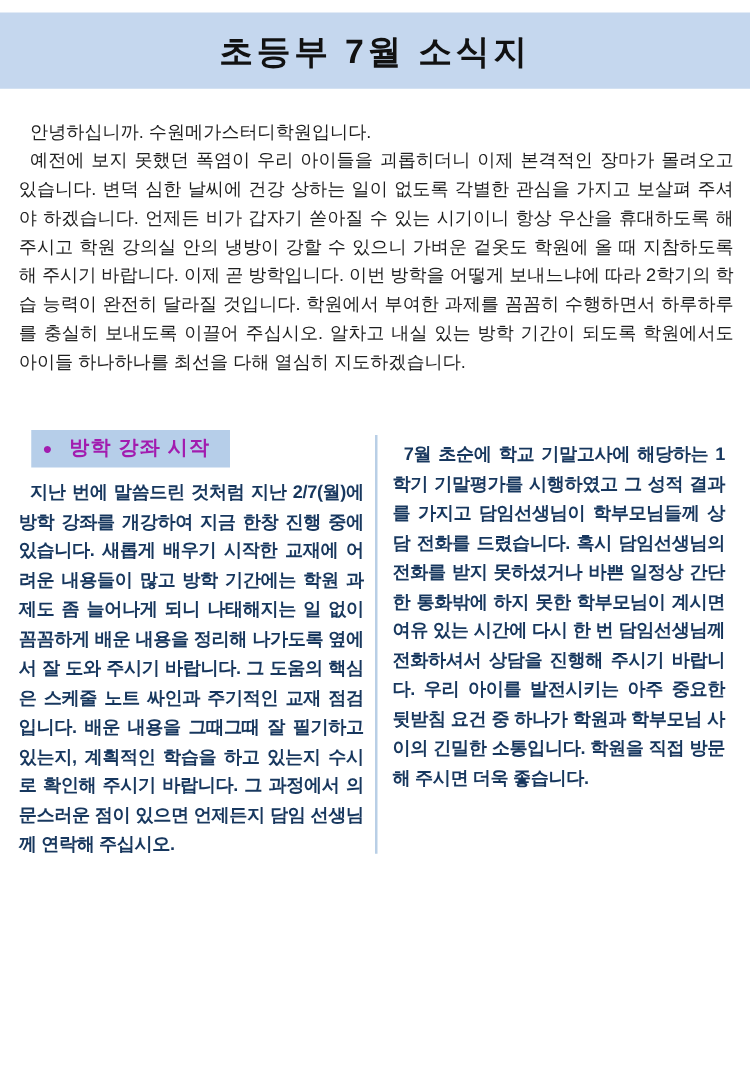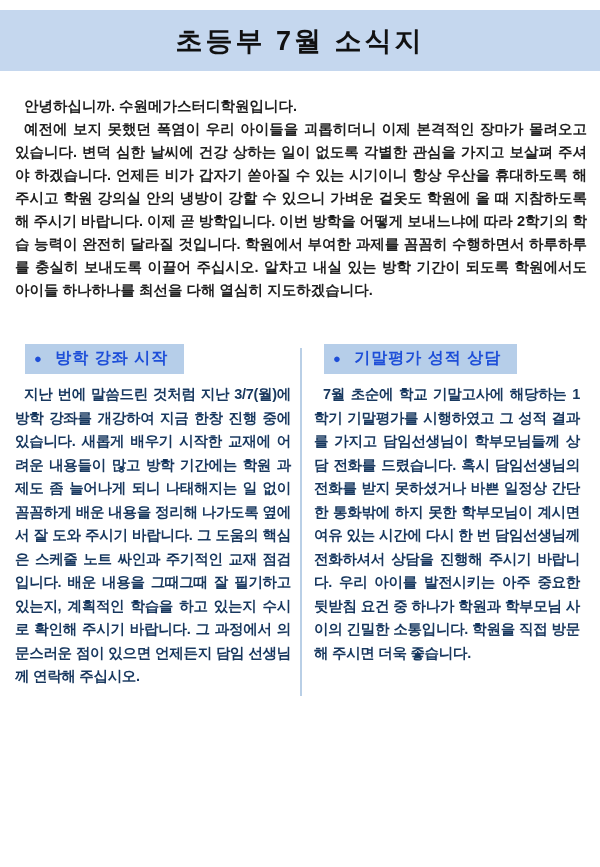--- a/index.html
+++ b/index.html
@@ -32,40 +32,40 @@
   }
 
   
   .intro {
     margin: 24px 13px 0 15px;
     font-size: 14.5px;
     line-height: 23px;
     color: #1f1f1f;
     text-align: justify;
   }
-  .intro p { text-indent: 9px; font-weight: bold; }
+  .intro p { text-indent: 9px; }
 
   
   .columns {
     display: flex;
     margin: 42px 10px 0 15px;
     align-items: stretch;
   }
   .col-left  { width: 276px; }
   .col-divider {
     width: 2px;
     background: #b9cfe6;
     margin: 4px 0 6px 9px;
   }
   .col-right { width: 278px; padding-left: 12px; }
 
   .sec-header {
     display: inline-block;
     background: #b6cee9;
-    color: #1d4ed8;
+    color: #a21caf;
     font-weight: 800;
     font-size: 16px;
     padding: 4px 16px 5px 9px;
     margin-left: 10px;
     letter-spacing: 1px;
   }
   .sec-header .bullet { font-size: 13px; margin-right: 7px; }
 
   .sec-body {
     margin-top: 9px;
@@ -92,29 +92,25 @@
   <p>예전에 보지 못했던 폭염이 우리 아이들을 괴롭히더니 이제 본격적인 장마가 몰려오고 있습니다. 변덕 심한 날씨에 건강 상하는 일이 없도록 각별한 관심을 가지고 보살펴 주셔야 하겠습니다. 언제든 비가 갑자기 쏟아질 수 있는 시기이니 항상 우산을 휴대하도록 해 주시고 학원 강의실 안의 냉방이 강할 수 있으니 가벼운 겉옷도 학원에 올 때 지참하도록 해 주시기 바랍니다. 이제 곧 방학입니다. 이번 방학을 어떻게 보내느냐에 따라 2학기의 학습 능력이 완전히 달라질 것입니다. 학원에서 부여한 과제를 꼼꼼히 수행하면서 하루하루를 충실히 보내도록 이끌어 주십시오. 알차고 내실 있는 방학 기간이 되도록 학원에서도 아이들 하나하나를 최선을 다해 열심히 지도하겠습니다.</p>
 </section>
 
 <section class="columns">
 
   <div class="col-left">
     <div class="sec-header">
       <span class="bullet">●</span>
       <span>방학 강좌 시작</span>
     </div>
-    <p class="sec-body">지난 번에 말씀드린 것처럼 지난 3/7(월)에 방학 강좌를 개강하여 지금 한창 진행 중에 있습니다. 새롭게 배우기 시작한 교재에 어려운 내용들이 많고 방학 기간에는 학원 과제도 좀 늘어나게 되니 나태해지는 일 없이 꼼꼼하게 배운 내용을 정리해 나가도록 옆에서 잘 도와 주시기 바랍니다. 그 도움의 핵심은 스케줄 노트 싸인과 주기적인 교재 점검입니다. 배운 내용을 그때그때 잘 필기하고 있는지, 계획적인 학습을 하고 있는지 수시로 확인해 주시기 바랍니다. 그 과정에서 의문스러운 점이 있으면 언제든지 담임 선생님께 연락해 주십시오.</p>
+    <p class="sec-body">지난 번에 말씀드린 것처럼 지난 2/7(월)에 방학 강좌를 개강하여 지금 한창 진행 중에 있습니다. 새롭게 배우기 시작한 교재에 어려운 내용들이 많고 방학 기간에는 학원 과제도 좀 늘어나게 되니 나태해지는 일 없이 꼼꼼하게 배운 내용을 정리해 나가도록 옆에서 잘 도와 주시기 바랍니다. 그 도움의 핵심은 스케줄 노트 싸인과 주기적인 교재 점검입니다. 배운 내용을 그때그때 잘 필기하고 있는지, 계획적인 학습을 하고 있는지 수시로 확인해 주시기 바랍니다. 그 과정에서 의문스러운 점이 있으면 언제든지 담임 선생님께 연락해 주십시오.</p>
   </div>
 
   <div class="col-divider"></div>
 
   <div class="col-right">
-    <div class="sec-header">
-      <span class="bullet">●</span>
-      <span>기말평가 성적 상담</span>
-    </div>
     <p class="sec-body">7월 초순에 학교 기말고사에 해당하는 1학기 기말평가를 시행하였고 그 성적 결과를 가지고 담임선생님이 학부모님들께 상담 전화를 드렸습니다. 혹시 담임선생님의 전화를 받지 못하셨거나 바쁜 일정상 간단한 통화밖에 하지 못한 학부모님이 계시면 여유 있는 시간에 다시 한 번 담임선생님께 전화하셔서 상담을 진행해 주시기 바랍니다. 우리 아이를 발전시키는 아주 중요한 뒷받침 요건 중 하나가 학원과 학부모님 사이의 긴밀한 소통입니다. 학원을 직접 방문해 주시면 더욱 좋습니다.</p>
 
     <div class="sec-gap"></div>
 
   </div>
 
 </section>
 
 </body></html>

